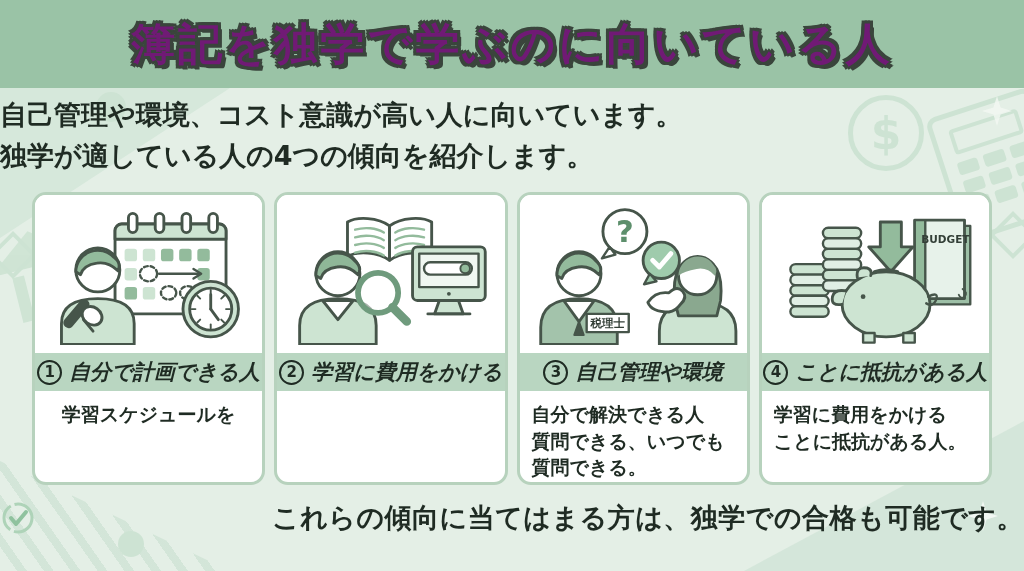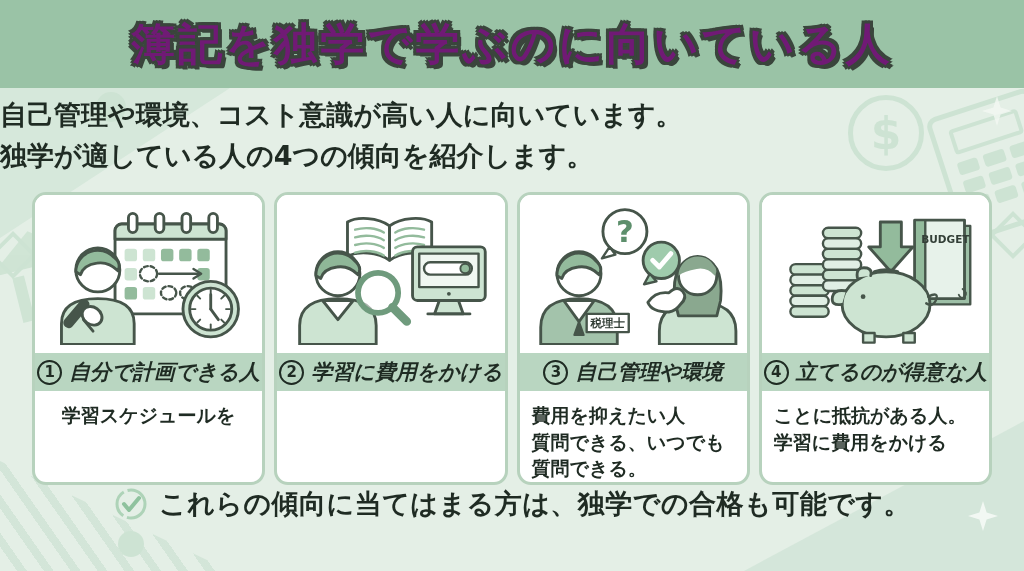--- a/index.html
+++ b/index.html
@@ -42,24 +42,24 @@
       3px -3px 0 var(--title_outline),3px 0 0 var(--title_outline),3px 3px 0 var(--title_outline),4px 4px 0 var(--title_outline);}
   .intro{margin-top:7px;text-align:left;font-size:27px;font-weight:bold;color:var(--text_dark);line-height:1.5;flex:0 0 auto;}
   .cards{display:flex;gap:9px;padding:0 32px;margin-top:16px;flex:0 0 auto;height:293px;}
   .card{flex:1;background:#fff;border:3px solid var(--card_border);border-radius:14px;overflow:hidden;display:flex;flex-direction:column;}
   .illus{height:156px;background:#fff;display:flex;align-items:center;justify-content:center;flex:0 0 auto;}
   .illus svg{width:92%;height:92%;}
   .band{height:42px;background:var(--band_bg);display:flex;align-items:center;justify-content:center;gap:7px;flex:0 0 auto;border-top:2px solid #fff;border-bottom:2px solid #fff;}
   .numc{width:25px;height:25px;border:2.5px solid var(--text_dark);border-radius:50%;display:flex;align-items:center;justify-content:center;
     font-size:15px;font-weight:bold;color:var(--text_dark);flex:0 0 auto;}
   .c-title{font-size:21px;font-weight:bold;color:var(--text_dark);letter-spacing:0;font-style:italic;}
-  .desc{flex:1;padding:9px 12px;font-size:19px;font-weight:bold;color:var(--text_dark);line-height:1.4;text-align:left;}
+  .desc{flex:1;padding:9px 12px;font-size:19px;font-weight:bold;color:var(--text_dark);line-height:1.4;text-align:left;font-family:Liberation Serif, serif;}
   .desc.center{text-align:center;}
   .desc span{display:block;}
-  .footer{margin-top:1px;display:flex;align-items:center;justify-content:center;gap:10px;flex:0 0 auto;}
+  .footer{margin-top:15px;display:flex;align-items:center;justify-content:space-between;gap:10px;flex:0 0 auto;}
   .f-text{font-size:27px;font-weight:bold;color:var(--text_dark);letter-spacing:0.5px;}
 </style>
 </head>
 <body>
 
 <div class="deco tri-tl"></div>
 <div class="deco coin-tl"></div>
 <div class="deco coin-tr">$</div>
 <div class="deco calc">
   <div class="scr"></div>
@@ -235,21 +235,21 @@
 
             <path d="M142,116 q-18,0 -22,-10 q8,-12 22,-10 q8,-8 14,-2 q6,7 -2,14 q-5,7 -12,8 z" fill="#fff"></path>
           </g>
         </svg>
       </div>
       <div class="band">
         <span class="numc">3</span>
         <span class="c-title">自己管理や環境</span>
       </div>
       <div class="desc">
-        <span>費用を抑えたい人</span>
+        <span>自分で解決できる人</span>
         <span>質問できる、いつでも</span>
         <span>質問できる。</span>
       </div>
     </div>
 
     <div class="card">
       <div class="illus">
         <svg viewBox="0 0 210 150">
           <g stroke="#46554a" stroke-width="3" fill="none" stroke-linejoin="round" stroke-linecap="round">
 
@@ -281,25 +281,25 @@
             <path d="M104,74 q12,-4 24,0" stroke-width="3.5"></path>
             <circle cx="92" cy="100" r="2.5" fill="#46554a" stroke="none"></circle>
             <path d="M160,100 q12,-6 8,4 q-3,7 -10,3" stroke-width="2.5"></path>
             <rect x="92" y="138" width="12" height="10" fill="#cde4d2" stroke-width="2.5"></rect>
             <rect x="134" y="138" width="12" height="10" fill="#cde4d2" stroke-width="2.5"></rect>
           </g>
         </svg>
       </div>
       <div class="band">
         <span class="numc">4</span>
-        <span class="c-title">立てるのが得意な人</span>
+        <span class="c-title">ことに抵抗がある人</span>
       </div>
       <div class="desc">
+        <span>学習に費用をかける</span>
         <span>ことに抵抗がある人。</span>
-        <span>学習に費用をかける</span>
       </div>
     </div>
   </div>
 
   <div class="footer">
     <svg width="36" height="36" viewBox="0 0 36 36">
       <circle cx="18" cy="18" r="14" fill="none" stroke="#aed3b8" stroke-width="3" stroke-dasharray="26 4 28 4 26 4"></circle>
       <path d="M11,18 l5,6 l10,-12" fill="none" stroke="#8fc29e" stroke-width="4" stroke-linecap="round" stroke-linejoin="round"></path>
     </svg>
     <span class="f-text">これらの傾向に当てはまる方は、独学での合格も可能です。</span>

